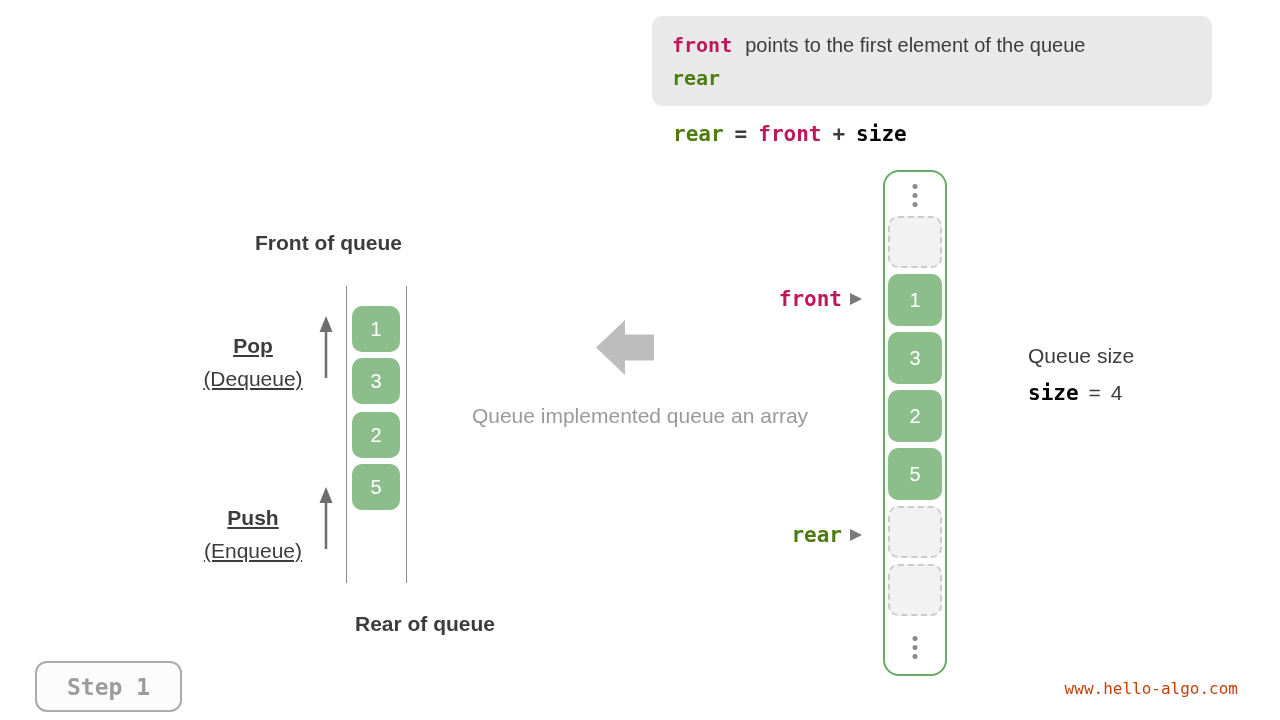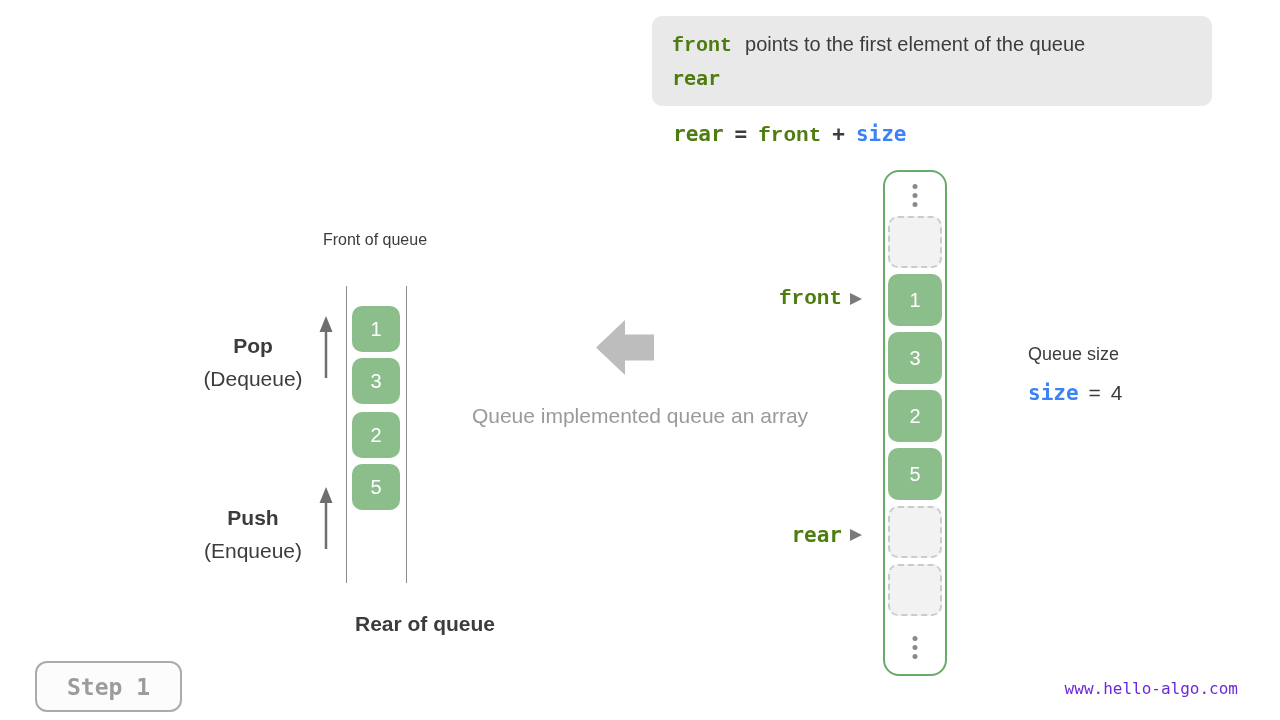--- a/index.html
+++ b/index.html
@@ -9,41 +9,41 @@
   .mono { font-family: "DejaVu Sans Mono", monospace; font-weight: bold; }
 
   
   .legend-box {
     left: 652px; top: 16px; width: 560px; height: 90px;
     background: #E9E9E9; border-radius: 10px;
     display: flex; flex-direction: column; justify-content: center;
     gap: 9px; padding-left: 20px;
   }
   .legend-row { display: flex; align-items: baseline; gap: 13px; font-size: 20px; color: #3C3C3C; }
-  .code-orange { color: #4d7c0f; font-family: Liberation Mono, monospace; }
+  .code-orange { color: #be185d; }
   .code-teal   { color: #4d7c0f; }
-  .code-blue   { color: #3b82f6; }
+  .code-blue   { color: #000000; }
 
   
   .formula {
     left: 673px; top: 122px; font-size: 21px;
     display: flex; align-items: baseline; gap: 11px; color: #3C3C3C;
   }
 
   
-  .front-title { left: 255px; top: 231px; width: 240px; text-align: center; font-weight: normal; font-size: 16px; }
+  .front-title { left: 255px; top: 231px; width: 240px; font-weight: bold; font-size: 21px; }
   .rear-title  { left: 255px; top: 612px; width: 240px; text-align: right; font-weight: bold; font-size: 21px; }
   .vline { width: 1.5px; background: #8C8C8C; top: 286px; height: 297px; }
   .vline-l { left: 345.5px; } .vline-r { left: 405.5px; }
   .lcell {
     left: 352px; width: 48px; height: 46px; background: #8CBE8C; border-radius: 10px;
     color: #fff; font-size: 20px; display: flex; align-items: center; justify-content: center;
   }
   .lcell-0 { top: 306px; } .lcell-1 { top: 358px; } .lcell-2 { top: 412px; } .lcell-3 { top: 464px; }
-  .op-label { width: 170px; text-align: center; font-size: 21px; }
+  .op-label { width: 170px; text-align: center; font-size: 21px; text-decoration: underline; }
   .op-label .op-main { font-weight: bold; margin-bottom: 9px; }
   .pop-label  { left: 168px; top: 334px; }
   .push-label { left: 168px; top: 506px; }
   .uparrow { width: 18px; height: 64px; }
   .uparrow-pop  { left: 317px; top: 316px; }
   .uparrow-push { left: 317px; top: 487px; }
 
   
   .block-arrow { left: 596px; top: 320px; }
   .caption { left: 430px; top: 404px; width: 420px; text-align: center; font-size: 21px; color: #9A9A9A; }
@@ -66,31 +66,31 @@
   .rear-ptr  { left: 690px; top: 523px; }
   .ptr-arrow {
     width: 0; height: 0;
     border-top: 6.5px solid transparent; border-bottom: 6.5px solid transparent;
     border-left: 12px solid #7A7A7A;
   }
   .ptr-arrow-front { left: 850px; top: 293px; }
   .ptr-arrow-rear  { left: 850px; top: 529px; }
 
   
-  .qsize-title { left: 1028px; top: 344px; font-size: 18px; }
+  .qsize-title { left: 1028px; top: 344px; font-size: 21px; }
   .qsize-line  { left: 1028px; top: 381px; display: flex; align-items: baseline; gap: 10px; font-size: 21px; }
 
   
   .step-badge {
     left: 35px; top: 641px; width: 147px; height: 51px;
     border: 2px solid #ABABAB; border-radius: 12px; background: #FCFCFC;
     display: flex; align-items: center; justify-content: center;
     font-size: 23px; color: #9C9C9C; margin-top: 20px;
   }
-  .watermark { left: 1038px; top: 679px; width: 200px; text-align: right; font-size: 16px; color: #6d28d9; font-weight: normal; }
+  .watermark { left: 1038px; top: 679px; width: 200px; text-align: right; font-size: 16px; color: #c2410c; font-weight: normal; }
 </style>
 </head>
 <body>
 
 <div class="abs legend-box">
   <div class="legend-row">
     <span class="mono code-orange">front</span>
     <span>points to the first element of the queue</span>
   </div>
   <div class="legend-row">

